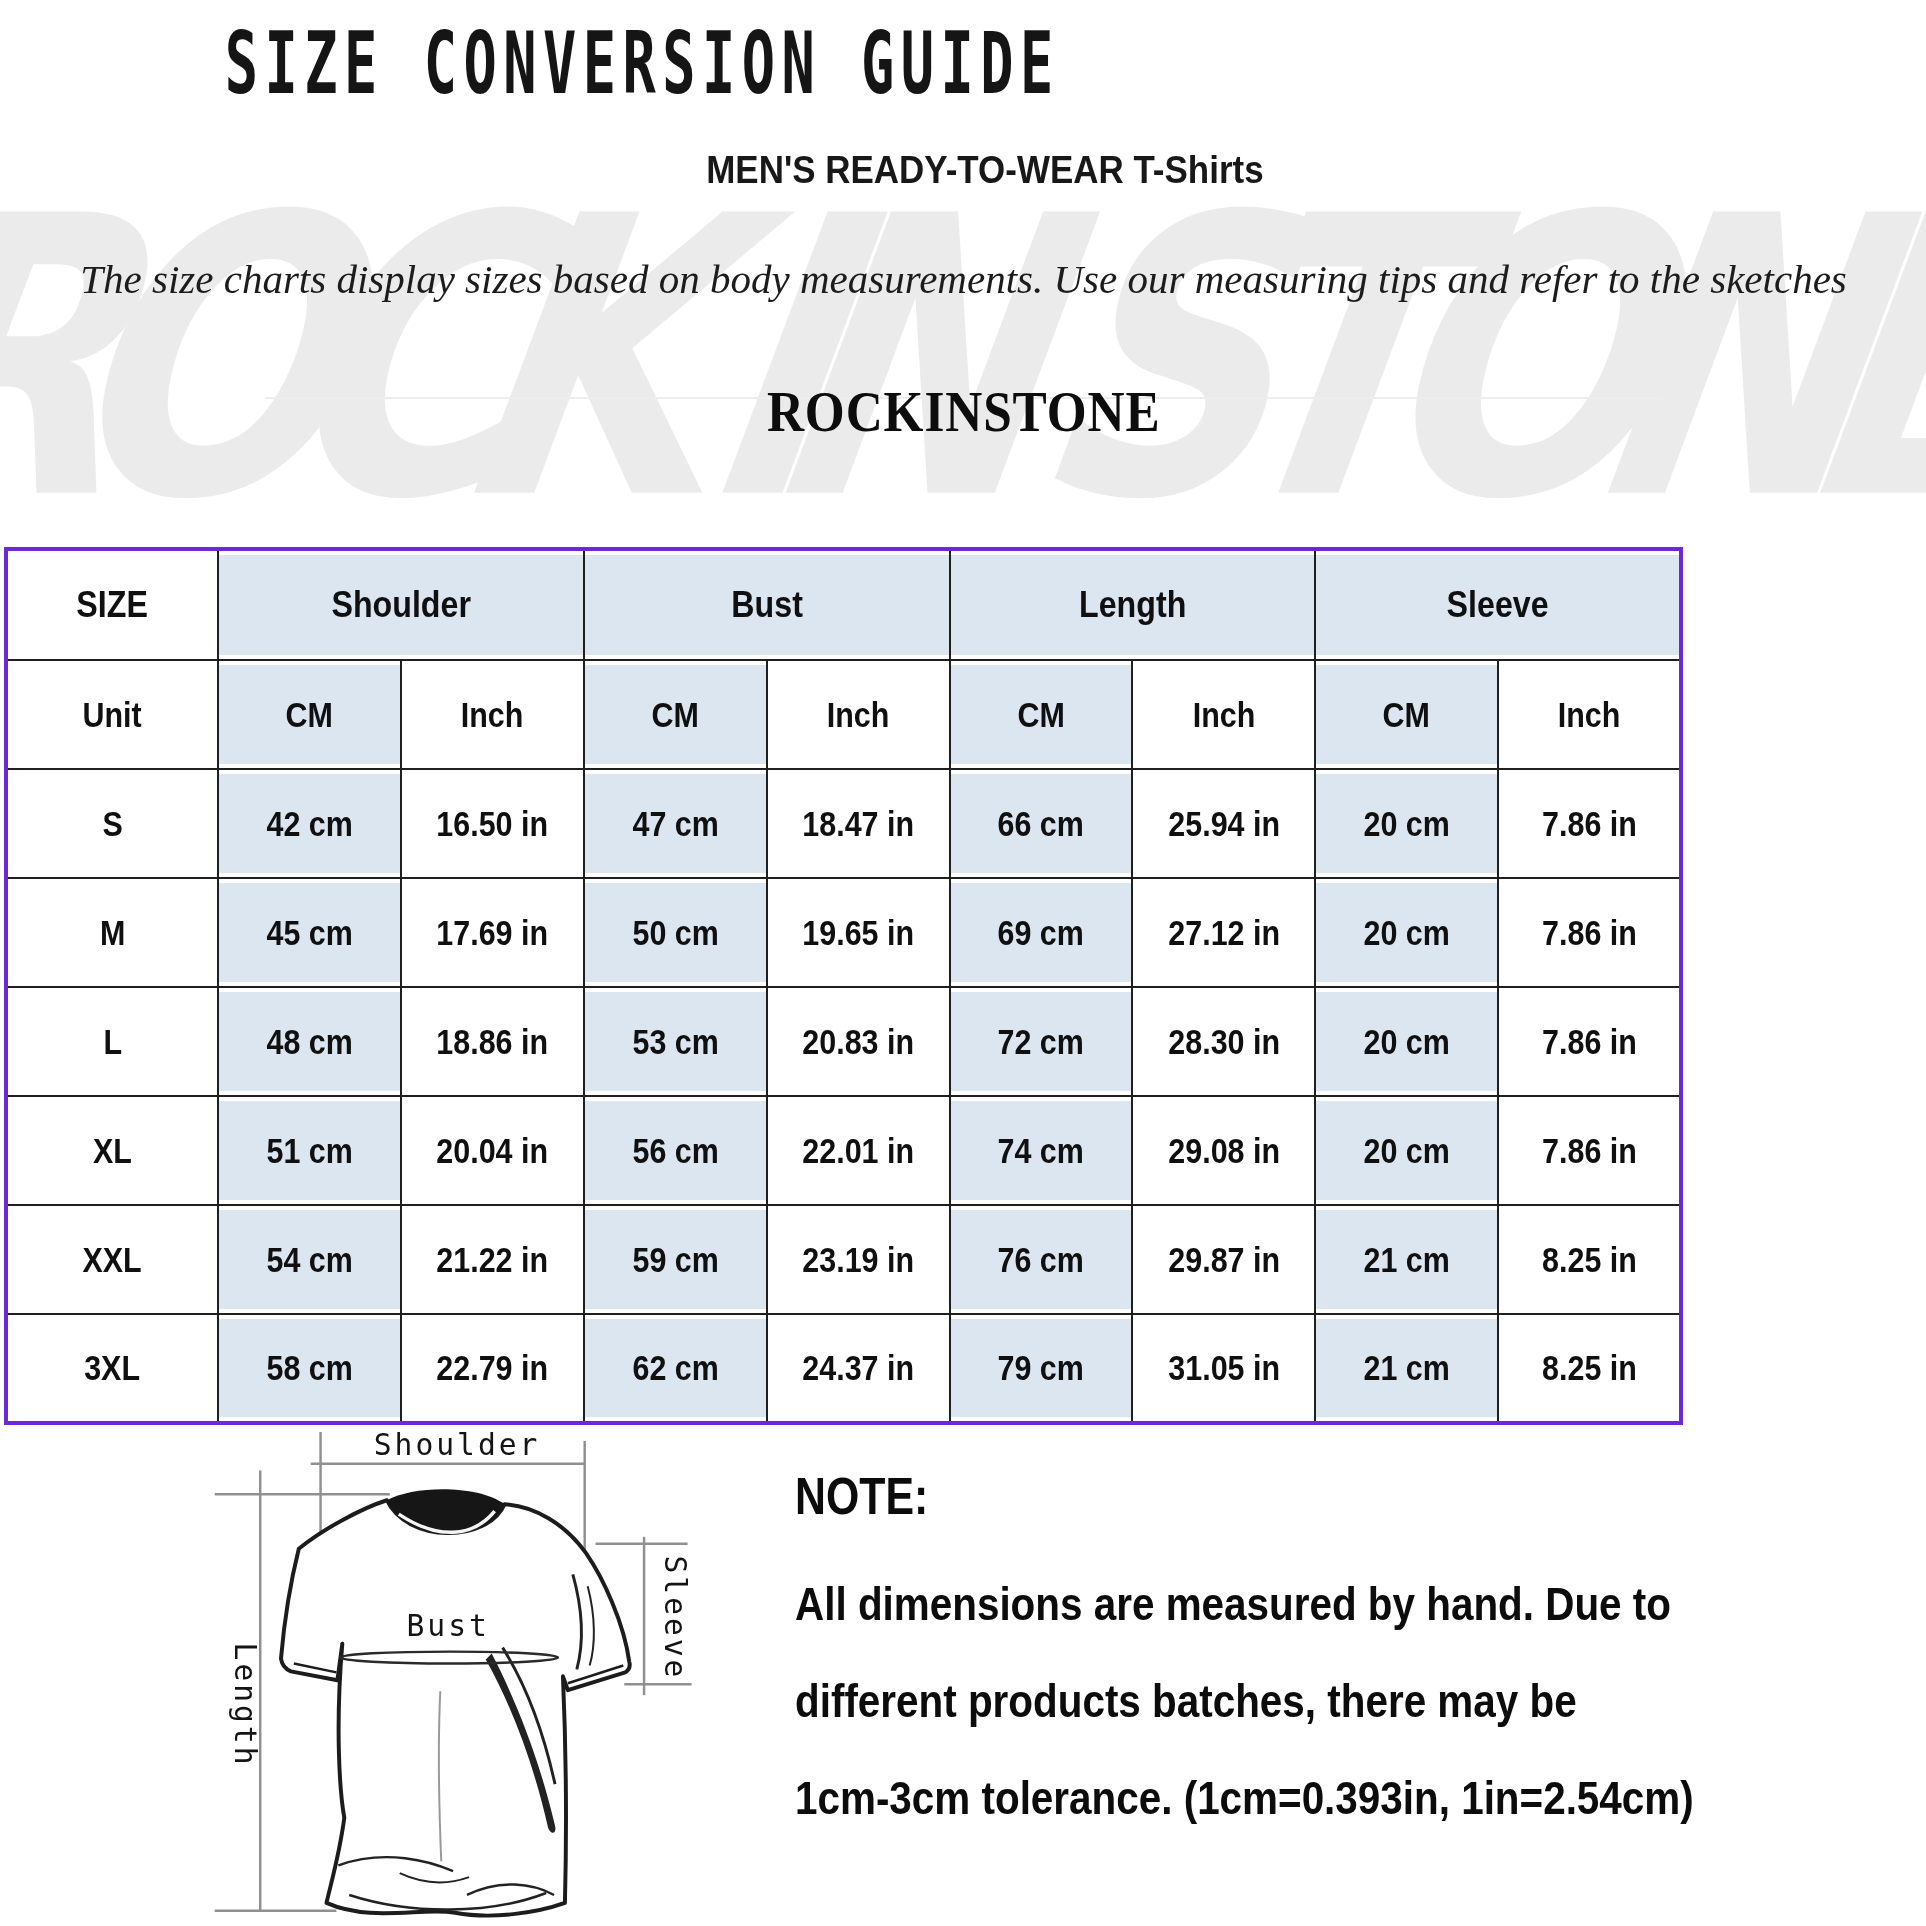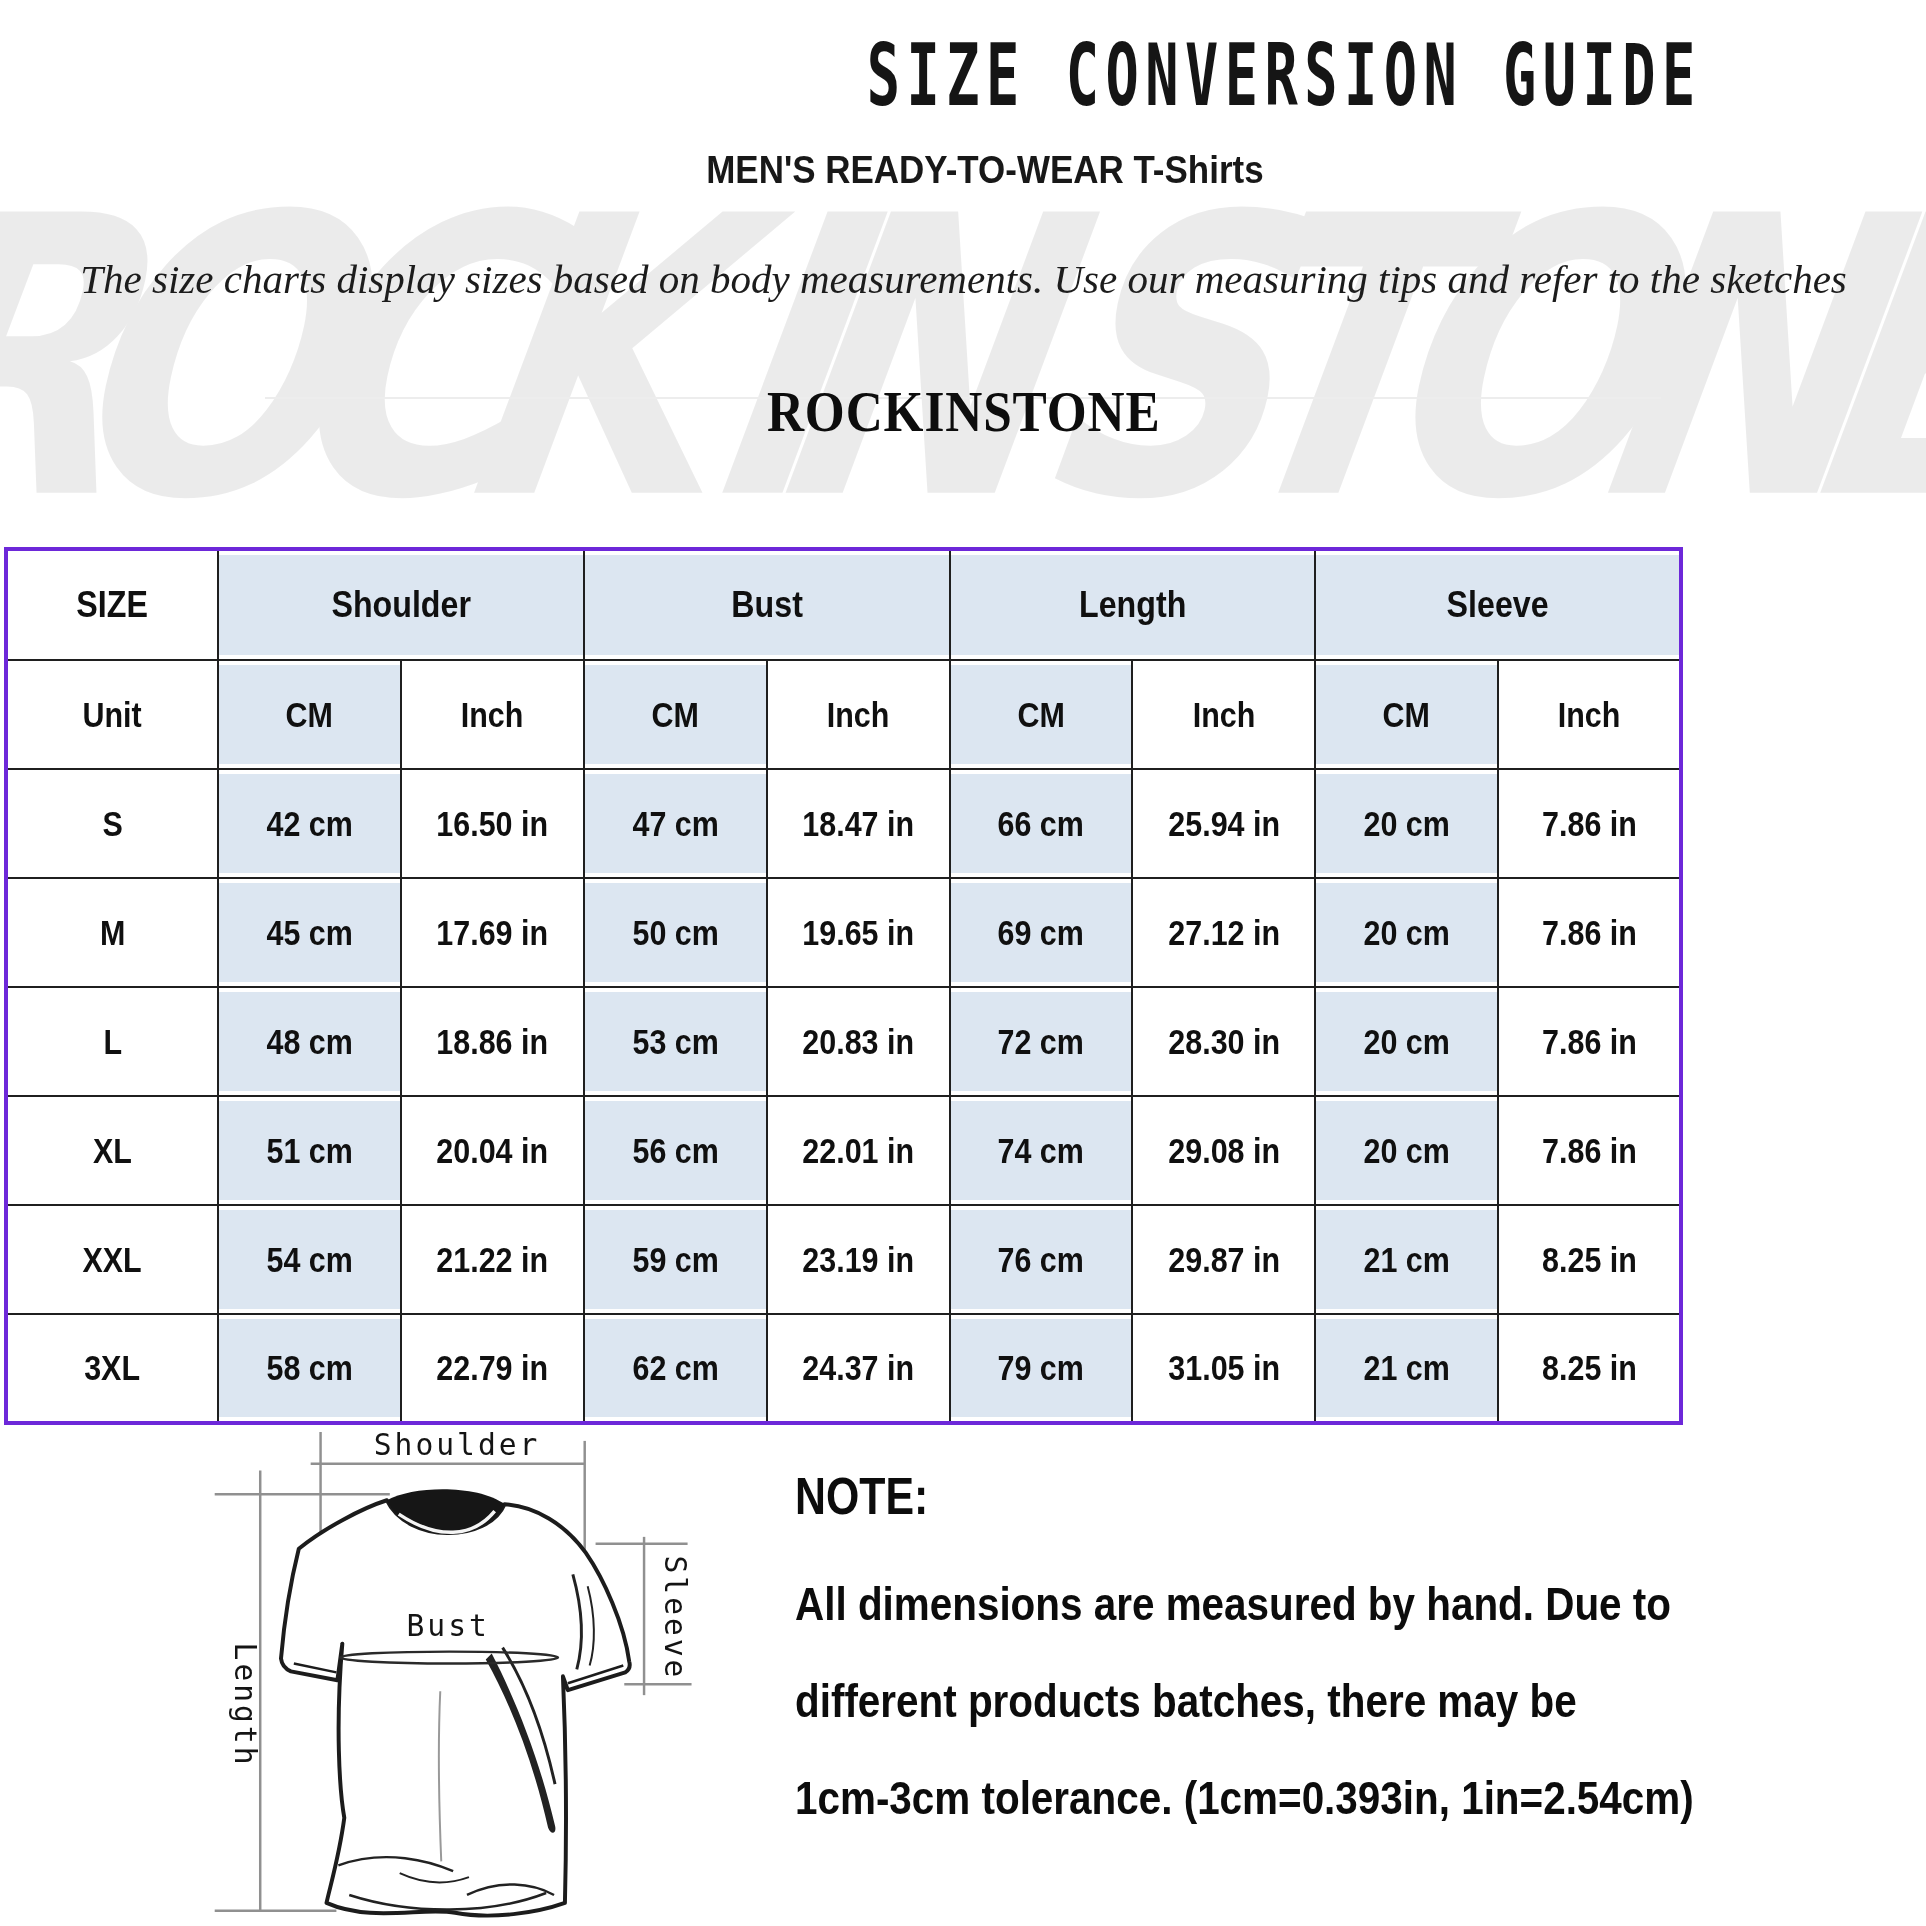--- a/index.html
+++ b/index.html
@@ -9,21 +9,21 @@
   }
   
   .watermark {
     position:absolute; top:166px; left:-50px; width:2079px;
     font-family:"DejaVu Sans", sans-serif; font-style:italic; font-weight:bold;
     font-size:327px; line-height:1; letter-spacing:-57px; white-space:nowrap;
     color:#000; opacity:0.075;
     transform:skewX(-12deg) scaleY(1.18) scaleX(0.98); transform-origin:left top;
   }
   
-  .title-wrap { position:absolute; top:26px; left:0; width:100%; text-align:right; }
+  .title-wrap { position:absolute; top:14px; left:0; width:100%; text-align:left; }
   .title-wrap .t {
     display:inline-block; font-family:"DejaVu Sans Mono", monospace;
     font-size:85px; font-weight:bold; letter-spacing:10px; white-space:nowrap;
     transform:scaleX(0.65); color:#151515;
   }
   .subtitle-wrap { position:absolute; top:149px; left:0; width:100%; text-align:center;padding-left:21px; }
   .subtitle-wrap .t {
     display:inline-block; font-size:38px; font-weight:bold; letter-spacing:0px;
     transform:scaleX(0.92); white-space:nowrap; color:#181818;
   }

